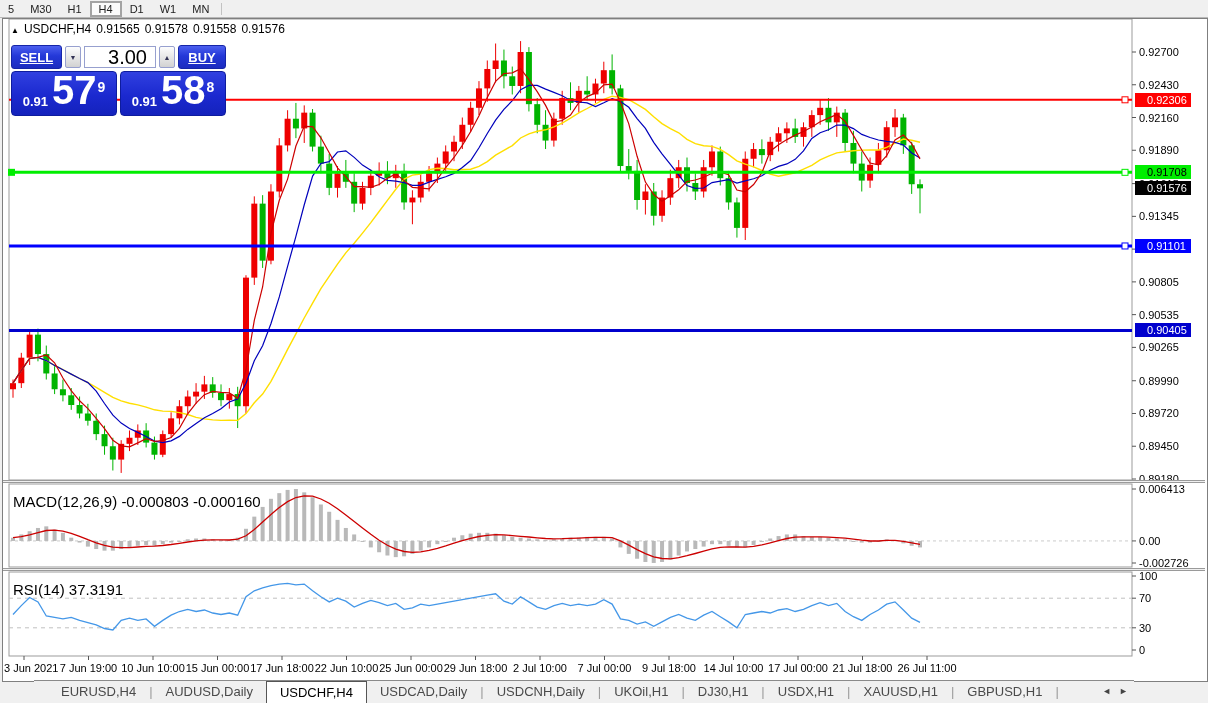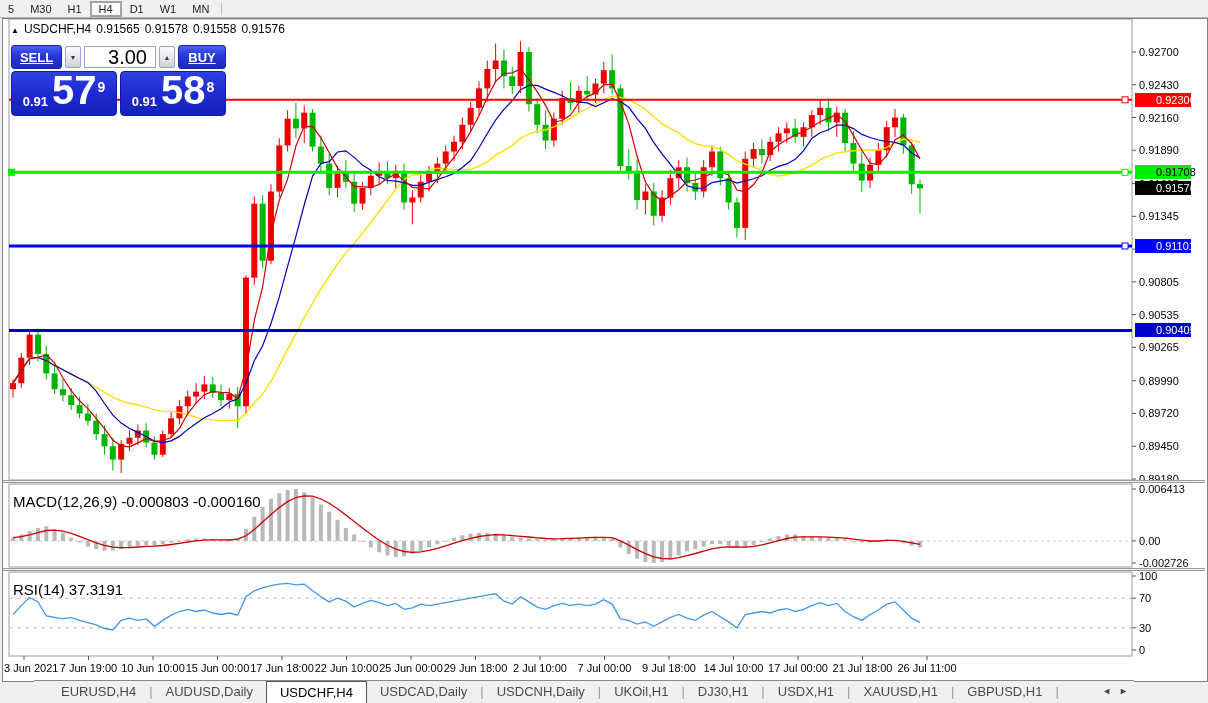--- a/index.html
+++ b/index.html
@@ -16,21 +16,21 @@
   #cv{position:absolute;left:0;top:0;z-index:1;}
   .split{position:absolute;left:0;width:1202px;height:3px;background:#f0f0f0;
     border-top:1px solid #9a9a9a;border-bottom:1px solid #9a9a9a;z-index:2;box-sizing:border-box;}
   
   .pane-label{position:absolute;z-index:3;font-size:15px;color:#000;white-space:pre;margin-top:7px;}
   #main-title{position:absolute;left:8px;top:3px;z-index:3;font-size:12px;color:#000;}
   #main-title span{margin-right:5px;}
   #collapse{font-size:8px;margin-right:6px;cursor:pointer;}
   
   .price-tag{position:absolute;left:1132px;width:56px;height:14px;line-height:14px;
-    font-size:11px;padding-left:21px;z-index:3;box-sizing:border-box;}
+    font-size:11px;padding-left:12px;z-index:3;box-sizing:border-box;}
   
   #tpanel{position:absolute;left:8px;top:26px;width:215px;z-index:4;}
   .tp-row1{display:flex;gap:3px;margin-bottom:2px;align-items:center;}
   .tp-btn{height:22px;border-radius:3px;border:1px solid #1525a8;color:#fff;
     background:linear-gradient(#4c60ef,#2438d8 45%,#1c2cc0);
     font-size:13px;font-weight:bold;display:flex;align-items:center;justify-content:center;cursor:pointer;text-decoration:underline;}
   #sell-btn{width:49px;} #buy-btn{width:46px;}
   .spin{width:14px;height:20px;background:linear-gradient(#fdfdfd,#d2d2d2);
     border:1px solid #97a0cf;font-size:7px;color:#335;display:flex;align-items:center;
     justify-content:center;cursor:pointer;border-radius:2px;}

